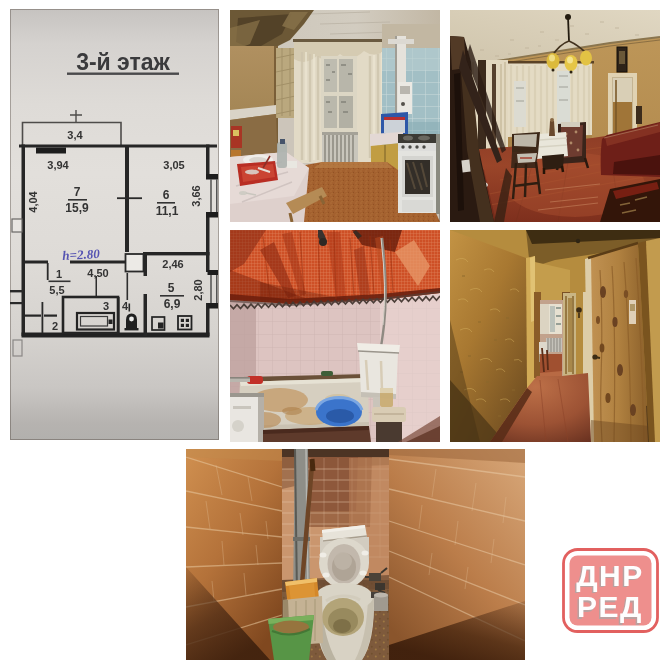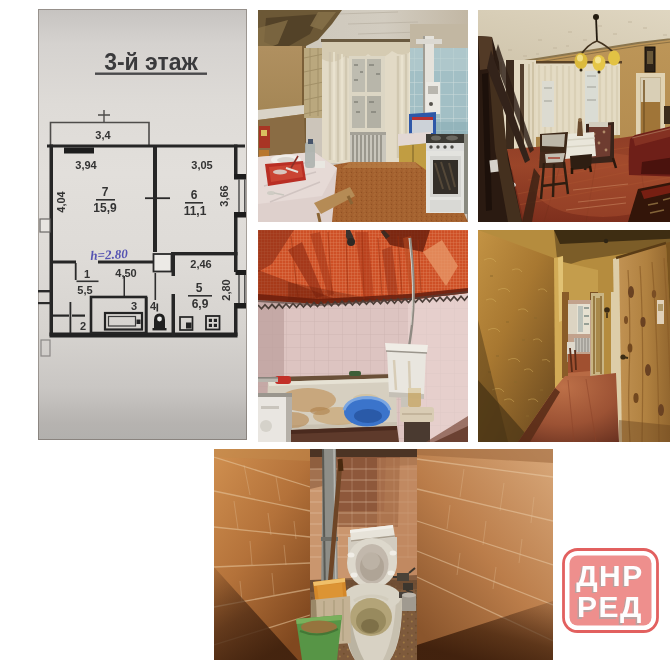--- a/index.html
+++ b/index.html
@@ -1,17 +1,17 @@
 <!DOCTYPE html>
 <html><head>
 <meta charset="utf-8">
 <style>
 html,body{margin:0;padding:0;background:#fff;}
 #page{position:relative;width:670px;height:670px;background:#ffffff;overflow:hidden;font-family:"Liberation Sans",sans-serif;}
-.ph{position:absolute;overflow:hidden;box-shadow:inset 0 0 0 1px rgba(60,50,40,0.35);margin-left:28px;}
+.ph{position:absolute;overflow:hidden;box-shadow:inset 0 0 0 1px rgba(60,50,40,0.35);}
 svg{display:block;}
 </style>
 </head>
 <body>
 <div id="page">
 
 <div class="ph" id="plan" style="left:10px;top:9px;width:209px;height:431px;background:linear-gradient(180deg,#c6c3c0 0%,#d5d2cf 8%,#dedbd7 22%,#e2dfdb 38%,#dedbd7 58%,#d6d3cf 75%,#c9c6c3 88%,#b6b3b0 96%,#b2b0ad 100%);">
 <svg width="209" height="431" viewBox="0 0 209 431">
 
 <text x="113" y="61" font-size="23" font-weight="600" fill="#3a3a3c" text-anchor="middle" font-family="Liberation Sans">3-й этаж</text>

